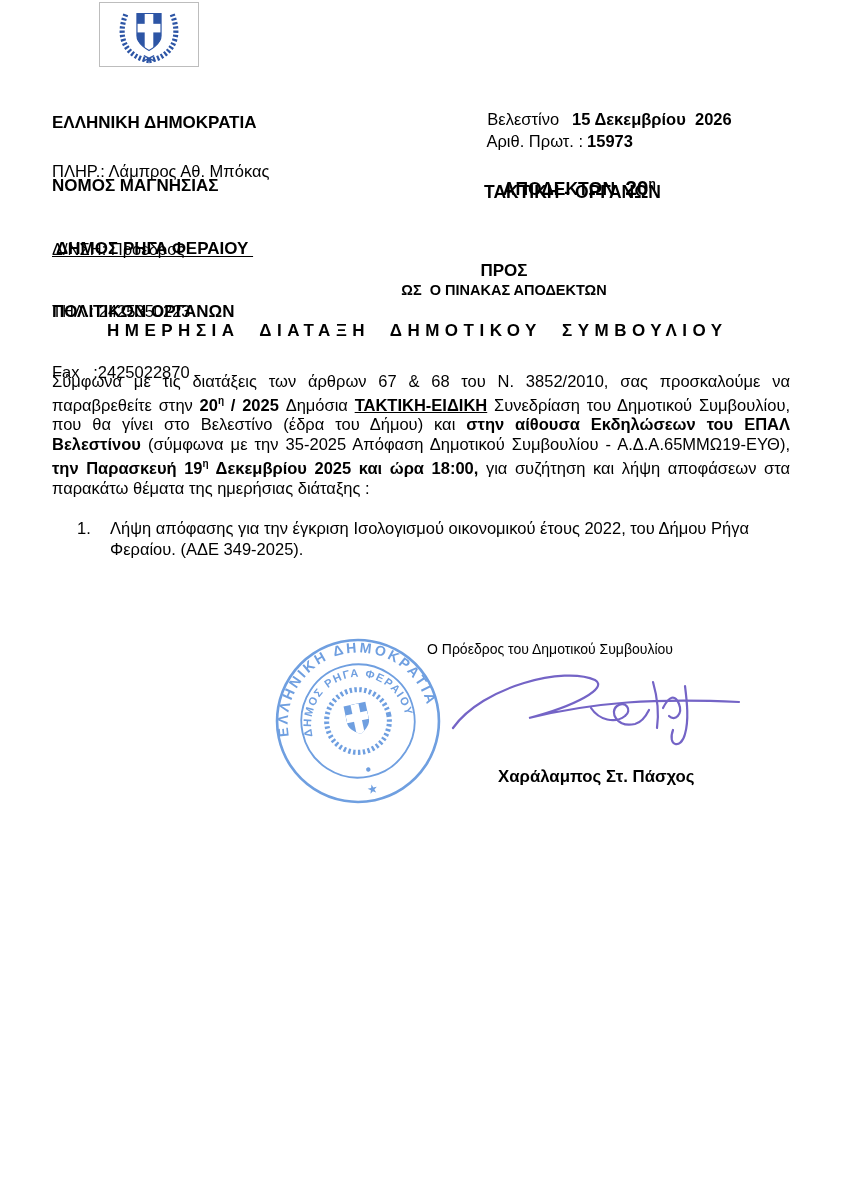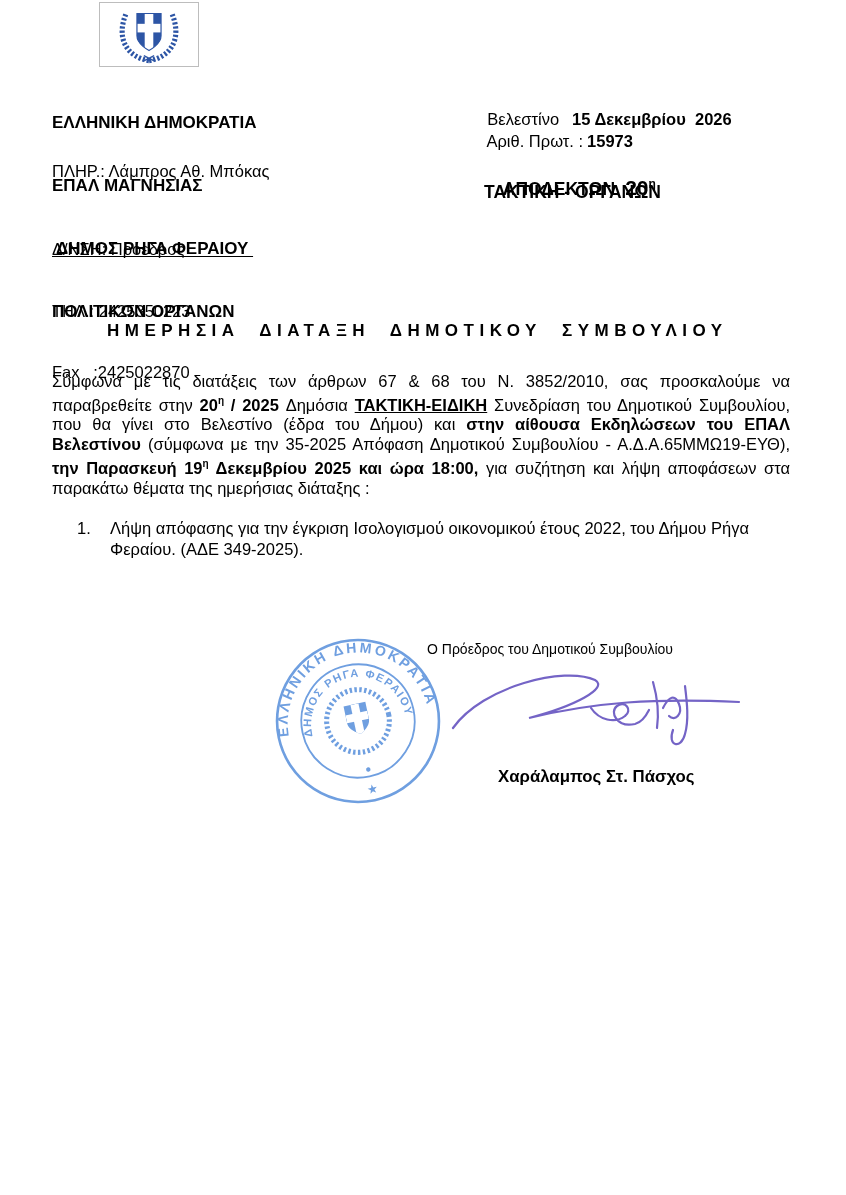--- a/index.html
+++ b/index.html
@@ -82,21 +82,21 @@
       <g clip-path="url(#shieldClipTop)" fill="#ffffff">
         <rect x="45" y="8" width="10" height="45"></rect>
         <rect x="36" y="20" width="28" height="10"></rect>
       </g>
       <path d="M36 8 h28 v26 c0 10 -14 17 -14 17 c0 0 -14 -7 -14 -17 Z" fill="none" stroke="#2d55a5" stroke-width="1.4"></path>
     </svg>
   </div>
 
   <div class="hdr-left">
     <div>ΕΛΛΗΝΙΚΗ ΔΗΜΟΚΡΑΤΙΑ</div>
-    <div>ΕΠΑΛ ΜΑΓΝΗΣΙΑΣ</div>
+    <div>ΝΟΜΟΣ ΜΑΓΝΗΣΙΑΣ</div>
     <div class="underline"> ΔΗΜΟΣ ΡΗΓΑ ΦΕΡΑΙΟΥ </div>
     <div>ΠΟΛΙΤΙΚΩΝ ΟΡΓΑΝΩΝ</div>
   </div>
   <div class="contact-line">ΠΛΗΡ.: Λάμπρος Αθ. Μπόκας</div>
   <div class="info-block">
     <div>Δ/ΝΣΗ: Πρόεδρος</div>
     <div>ΤΗΛ.: 2425350223</div>
     <div>Fax   :2425022870</div>
   </div>
 
@@ -104,20 +104,24 @@
     <span>Βελεστίνο</span><span class="date-val">15 Δεκεμβρίου  2026</span>
   </div>
   <div class="proto-line">
     <span>Αριθ. Πρωτ. :</span><span class="proto-num">15973</span>
   </div>
   <div class="session-line">
     <span>ΑΠΟΔΕΚΤΩΝ</span><span class="session-num">20</span><sup>η</sup>
   </div>
   <div class="session-type">ΤΑΚΤΙΚΗ - ΟΡΓΑΝΩΝ</div>
 
+  <div class="recipient">
+    <div class="to-label">ΠΡΟΣ</div>
+    <div class="to-value">ΩΣ  Ο ΠΙΝΑΚΑΣ ΑΠΟΔΕΚΤΩΝ</div>
+  </div>
 
   <div class="doc-title">ΗΜΕΡΗΣΙΑ ΔΙΑΤΑΞΗ ΔΗΜΟΤΙΚΟΥ ΣΥΜΒΟΥΛΙΟΥ</div>
 
   <p class="body-par"><span>Σύμφωνα με τις διατάξεις των άρθρων 67 &amp;  68 του Ν. 3852/2010, σας προσκαλούμε να παραβρεθείτε στην  </span><span class="b">20</span><sup>η</sup><span class="b"> / 2025 </span><span>Δημόσια </span><span class="b seg-u">ΤΑΚΤΙΚΗ-ΕΙΔΙΚΗ</span><span> Συνεδρίαση του Δημοτικού Συμβουλίου, που θα γίνει στο Βελεστίνο (έδρα του Δήμου) και </span><span class="b">στην αίθουσα  Εκδηλώσεων του ΕΠΑΛ Βελεστίνου</span><span> (σύμφωνα με την 35-2025 Απόφαση Δημοτικού Συμβουλίου - Α.Δ.Α.65ΜΜΩ19-ΕΥΘ),  </span><span class="b">την Παρασκευή  19</span><sup>η</sup><span class="b"> Δεκεμβρίου  2025 και ώρα 18:00,</span><span> για συζήτηση και λήψη αποφάσεων στα παρακάτω θέματα της ημερήσιας διάταξης :</span></p>
 
   <div class="agenda">
     <div class="item-num">1.</div>
     <div class="item-text">Λήψη απόφασης για την έγκριση Ισολογισμού οικονομικού έτους 2022,  του Δήμου Ρήγα Φεραίου. (ΑΔΕ 349-2025).</div>
   </div>
 

